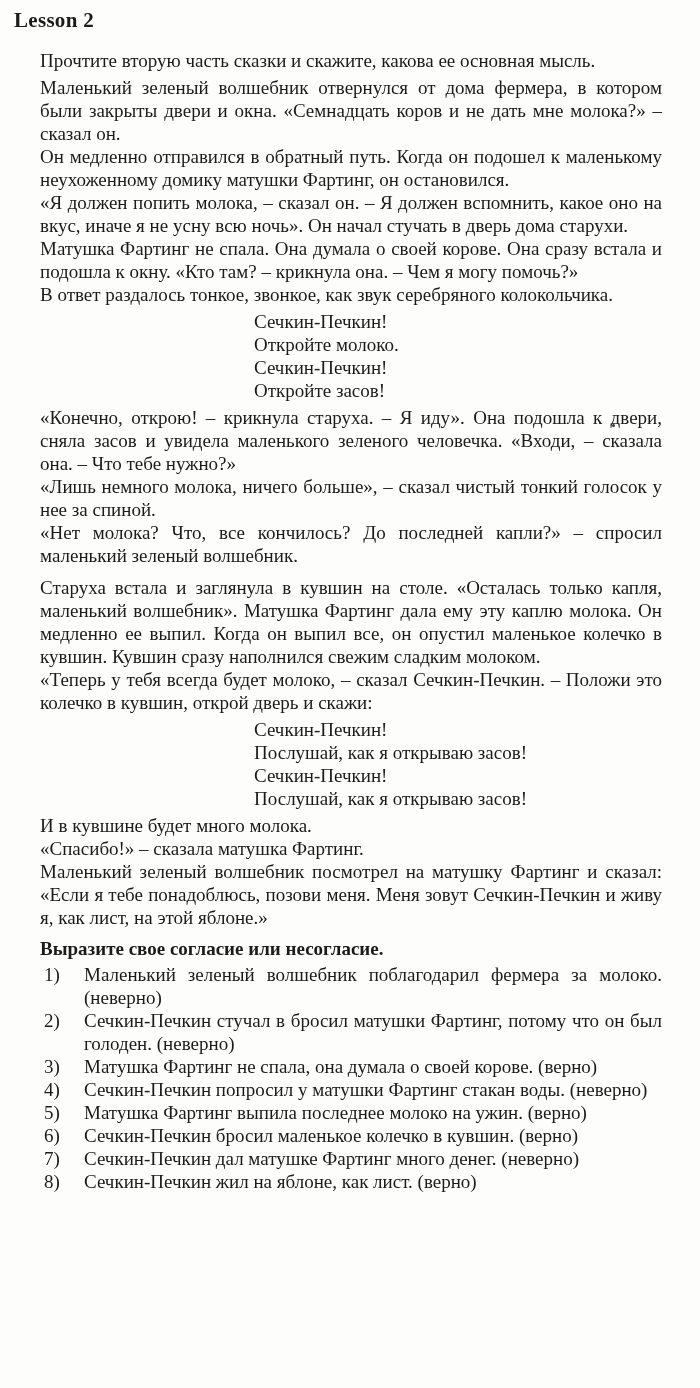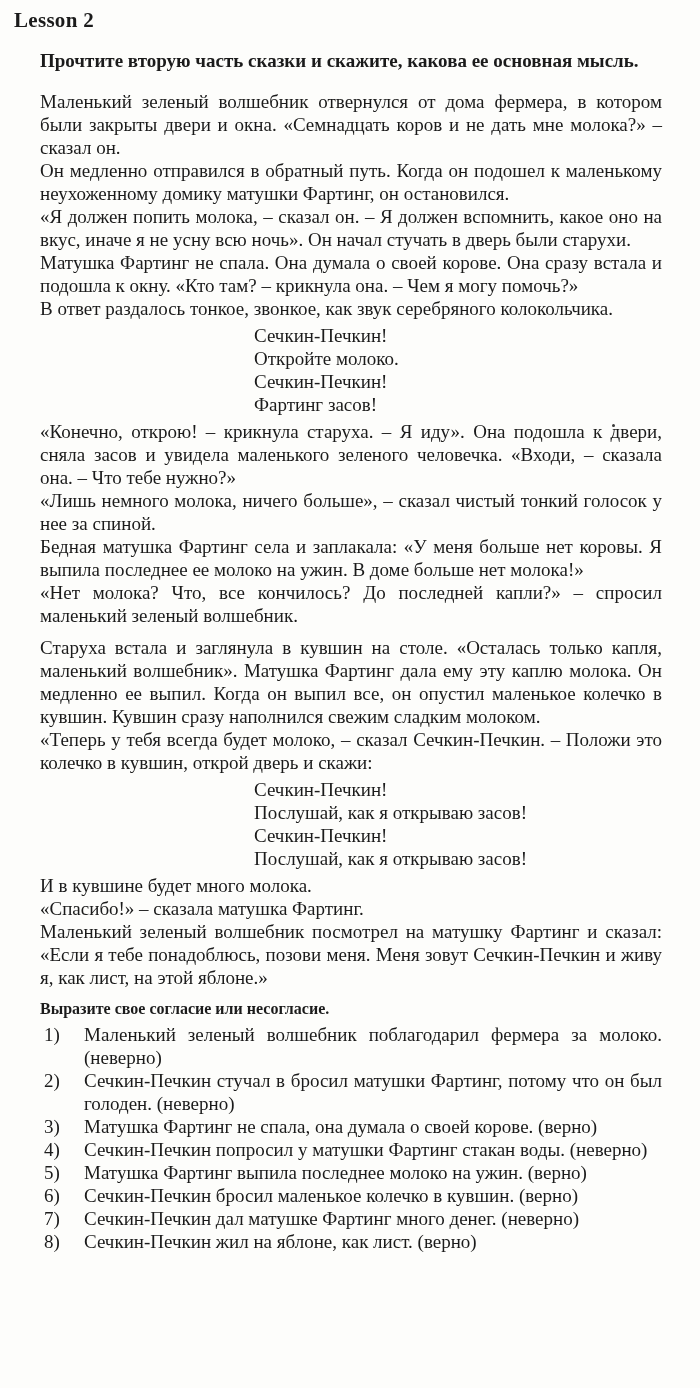--- a/index.html
+++ b/index.html
@@ -27,38 +27,38 @@
   }
   .body-text {
     font-size: 19px;
     line-height: 23px;
   }
   p.para {
     margin: 0;
     text-align: justify;
   }
   p.intro-task {
-    font-weight: bold;
-    margin: 0 0 18px 0;
+    font-weight: normal;
+    margin: 0 0 4px 0;
     text-align: justify;
   }
   .verse {
     margin: 4px 0;
     padding-left: 214px;
   }
   .verse-line {
     white-space: nowrap;
   }
   .gap-top {
     margin-top: 9px !important;
   }
   .task-heading {
     font-weight: bold;
     margin: 8px 0 3px 0;
-    font-size: 16px;
+    font-size: 19px;
     line-height: 23px;
   }
   ol.agree-list {
     list-style: none;
     margin: 0;
     padding: 0 0 0 4px;
   }
   ol.agree-list li {
     display: grid;
     grid-template-columns: 40px 1fr;
@@ -86,34 +86,33 @@
 <div class="page">
 
   <h1 class="lesson-title">Lesson 2</h1>
 
   <div class="body-text">
 
     <p class="intro-task">Прочтите вторую часть сказки и скажите, какова ее основная мысль.</p>
 
     <p class="para">Маленький зеленый волшебник отвернулся от дома фермера, в котором были закрыты двери и окна. «Семнадцать коров и не дать мне молока?» – сказал он.</p>
     <p class="para">Он медленно отправился в обратный путь. Когда он подошел к маленькому неухоженному домику матушки Фартинг, он остановился.</p>
-    <p class="para">«Я должен попить молока, – сказал он. – Я должен вспомнить, какое оно на вкус, иначе я не усну всю ночь». Он начал стучать в дверь были старухи.</p>
+    <p class="para">«Я должен попить молока, – сказал он. – Я должен вспомнить, какое оно на вкус, иначе я не усну всю ночь». Он начал стучать в дверь дома старухи.</p>
     <p class="para">Матушка Фартинг не спала. Она думала о своей корове. Она сразу встала и подошла к окну. «Кто там? – крикнула она. – Чем я могу помочь?»</p>
     <p class="para">В ответ раздалось  тонкое, звонкое, как звук серебряного колокольчика.</p>
 
     <div class="verse">
       <div class="verse-line">Сечкин-Печкин!</div>
       <div class="verse-line">Откройте молоко.</div>
       <div class="verse-line">Сечкин-Печкин!</div>
-      <div class="verse-line">Фартинг засов!</div>
+      <div class="verse-line">Откройте засов!</div>
     </div>
 
     <p class="para">«Конечно, открою! – крикнула старуха. – Я иду». Она подошла к двери, сняла засов и увидела маленького зеленого человечка. «Входи, – сказала она. – Что тебе нужно?»</p>
     <p class="para">«Лишь немного молока, ничего больше», – сказал чистый тонкий голосок у нее за спиной.</p>
-    <p class="para">Бедная матушка Фартинг села и заплакала: «У меня больше нет коровы. Я выпила последнее ее молоко на ужин. В доме больше нет молока!»</p>
     <p class="para">«Нет молока? Что, все кончилось? До последней капли?» – спросил маленький зеленый волшебник.</p>
 
     <p class="para gap-top">Старуха встала и заглянула в кувшин на столе. «Осталась только капля, маленький волшебник». Матушка Фартинг дала ему эту каплю молока. Он медленно ее выпил. Когда он выпил все, он опустил маленькое колечко в кувшин. Кувшин сразу наполнился свежим сладким молоком.</p>
     <p class="para">«Теперь у тебя всегда будет молоко, – сказал Сечкин-Печкин. – Положи это колечко в кувшин, открой дверь и скажи:</p>
 
     <div class="verse">
       <div class="verse-line">Сечкин-Печкин!</div>
       <div class="verse-line">Послушай, как я открываю засов!</div>
       <div class="verse-line">Сечкин-Печкин!</div>
       <div class="verse-line">Послушай, как я открываю засов!</div>

